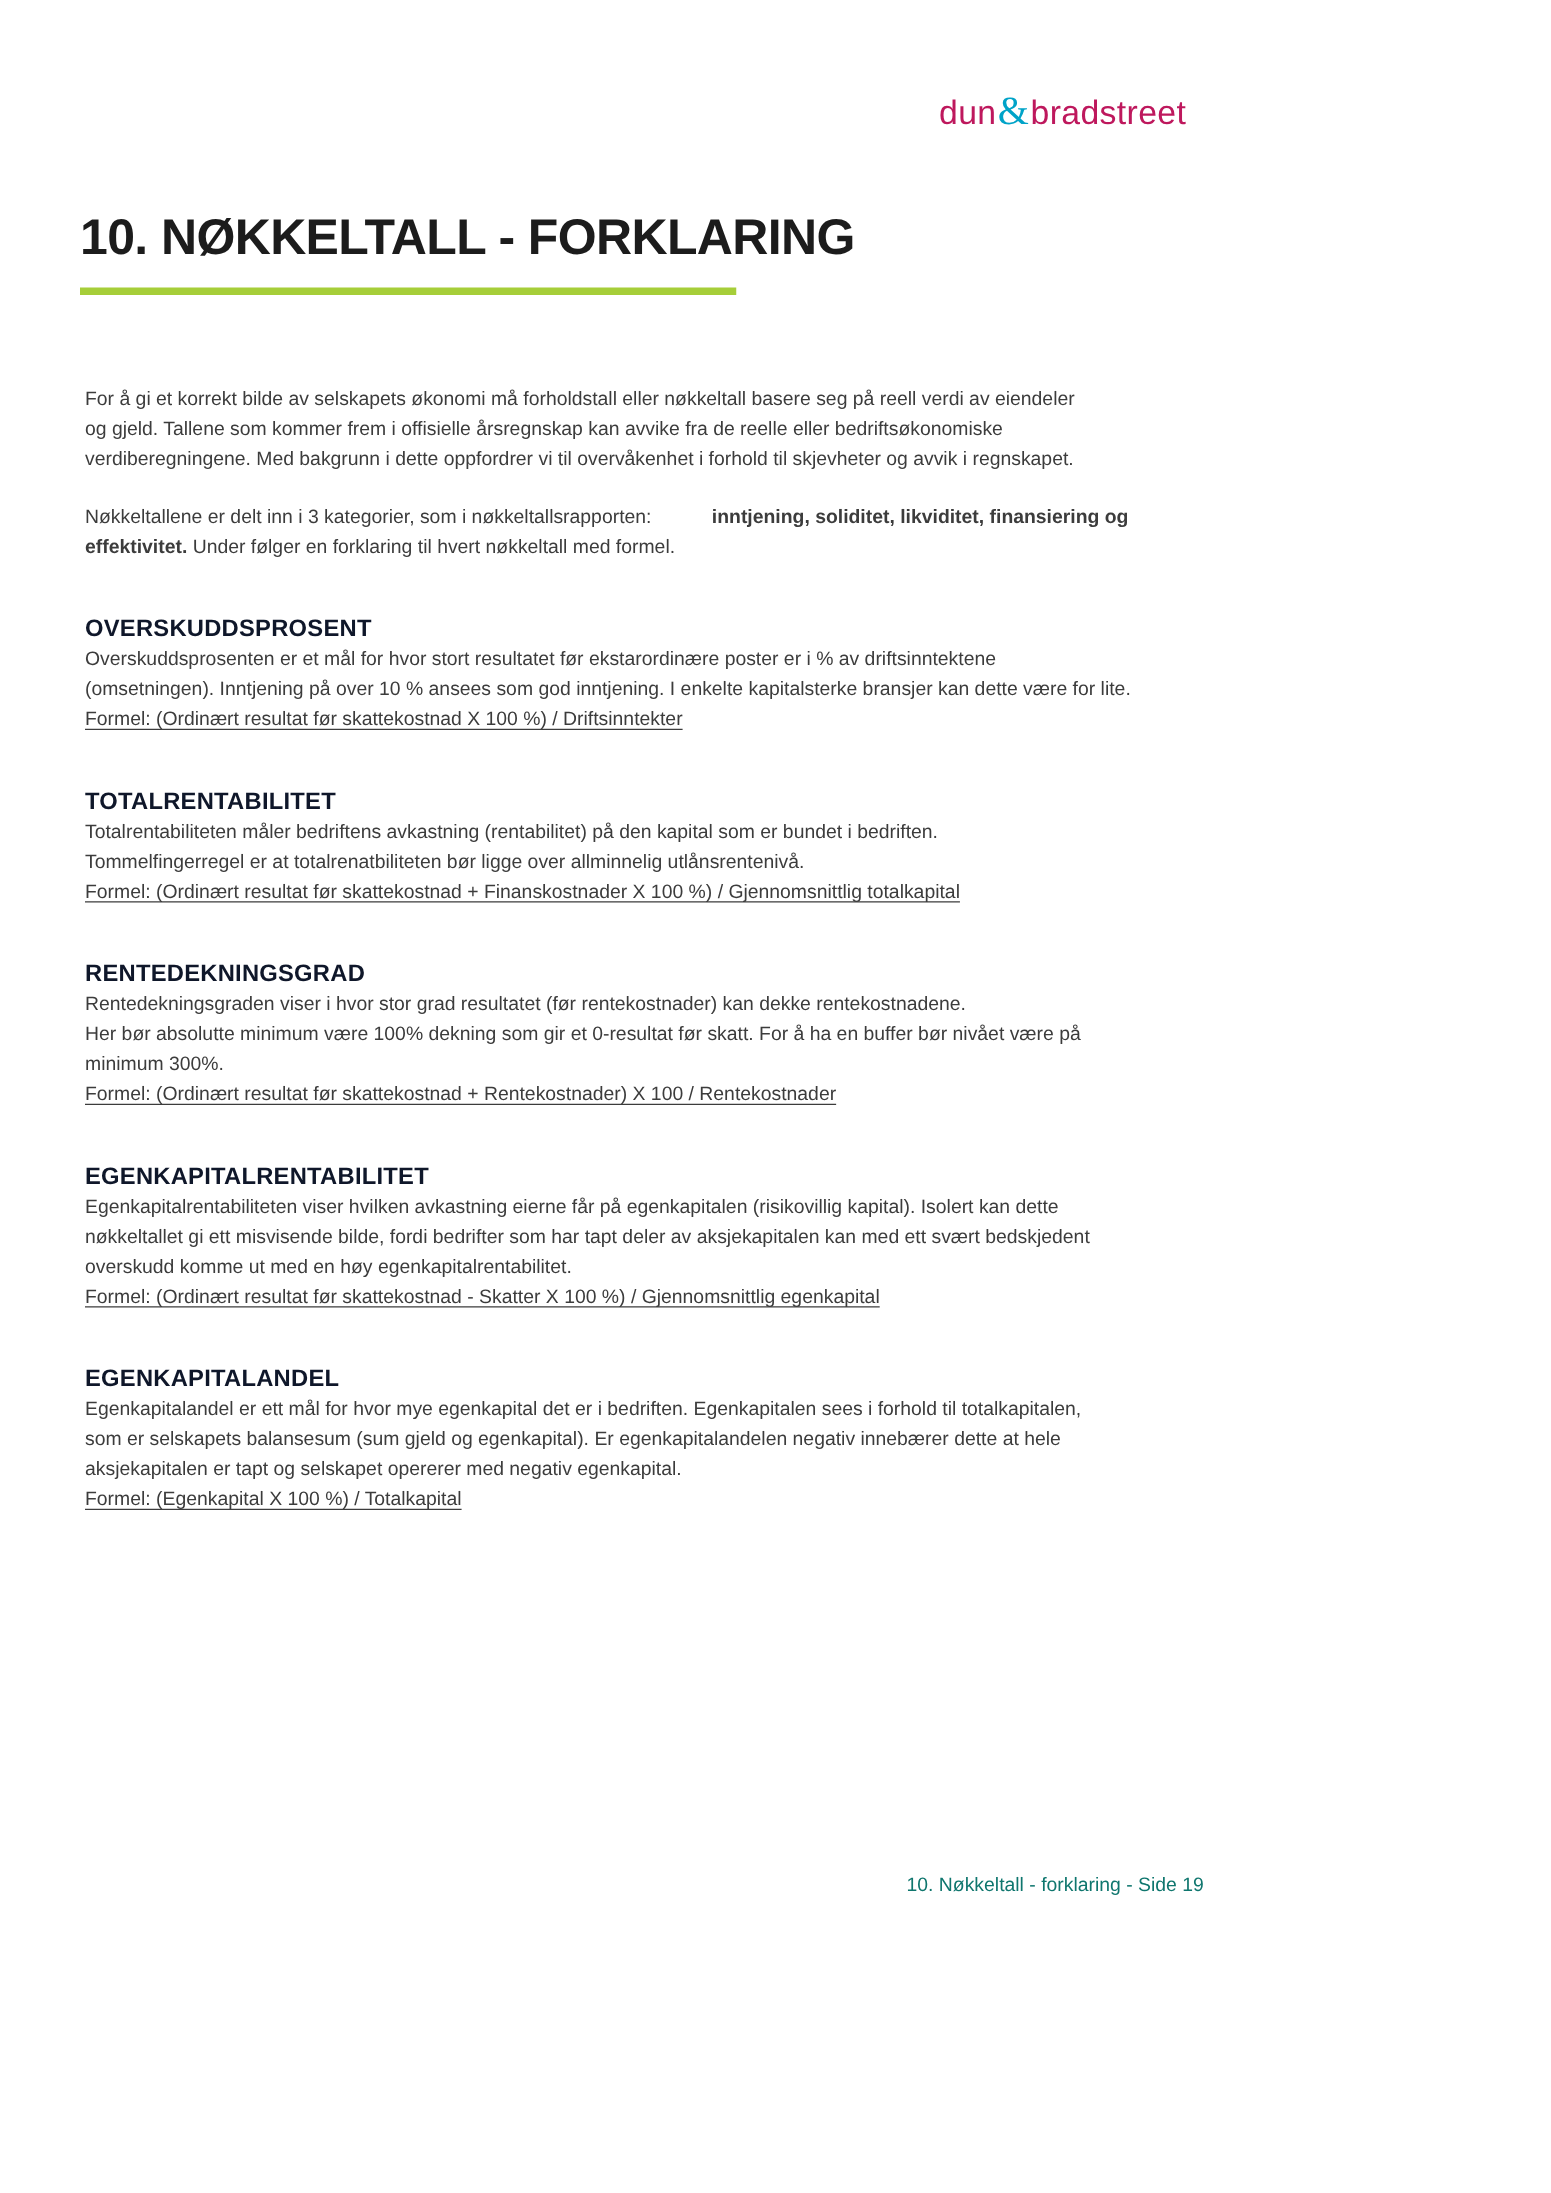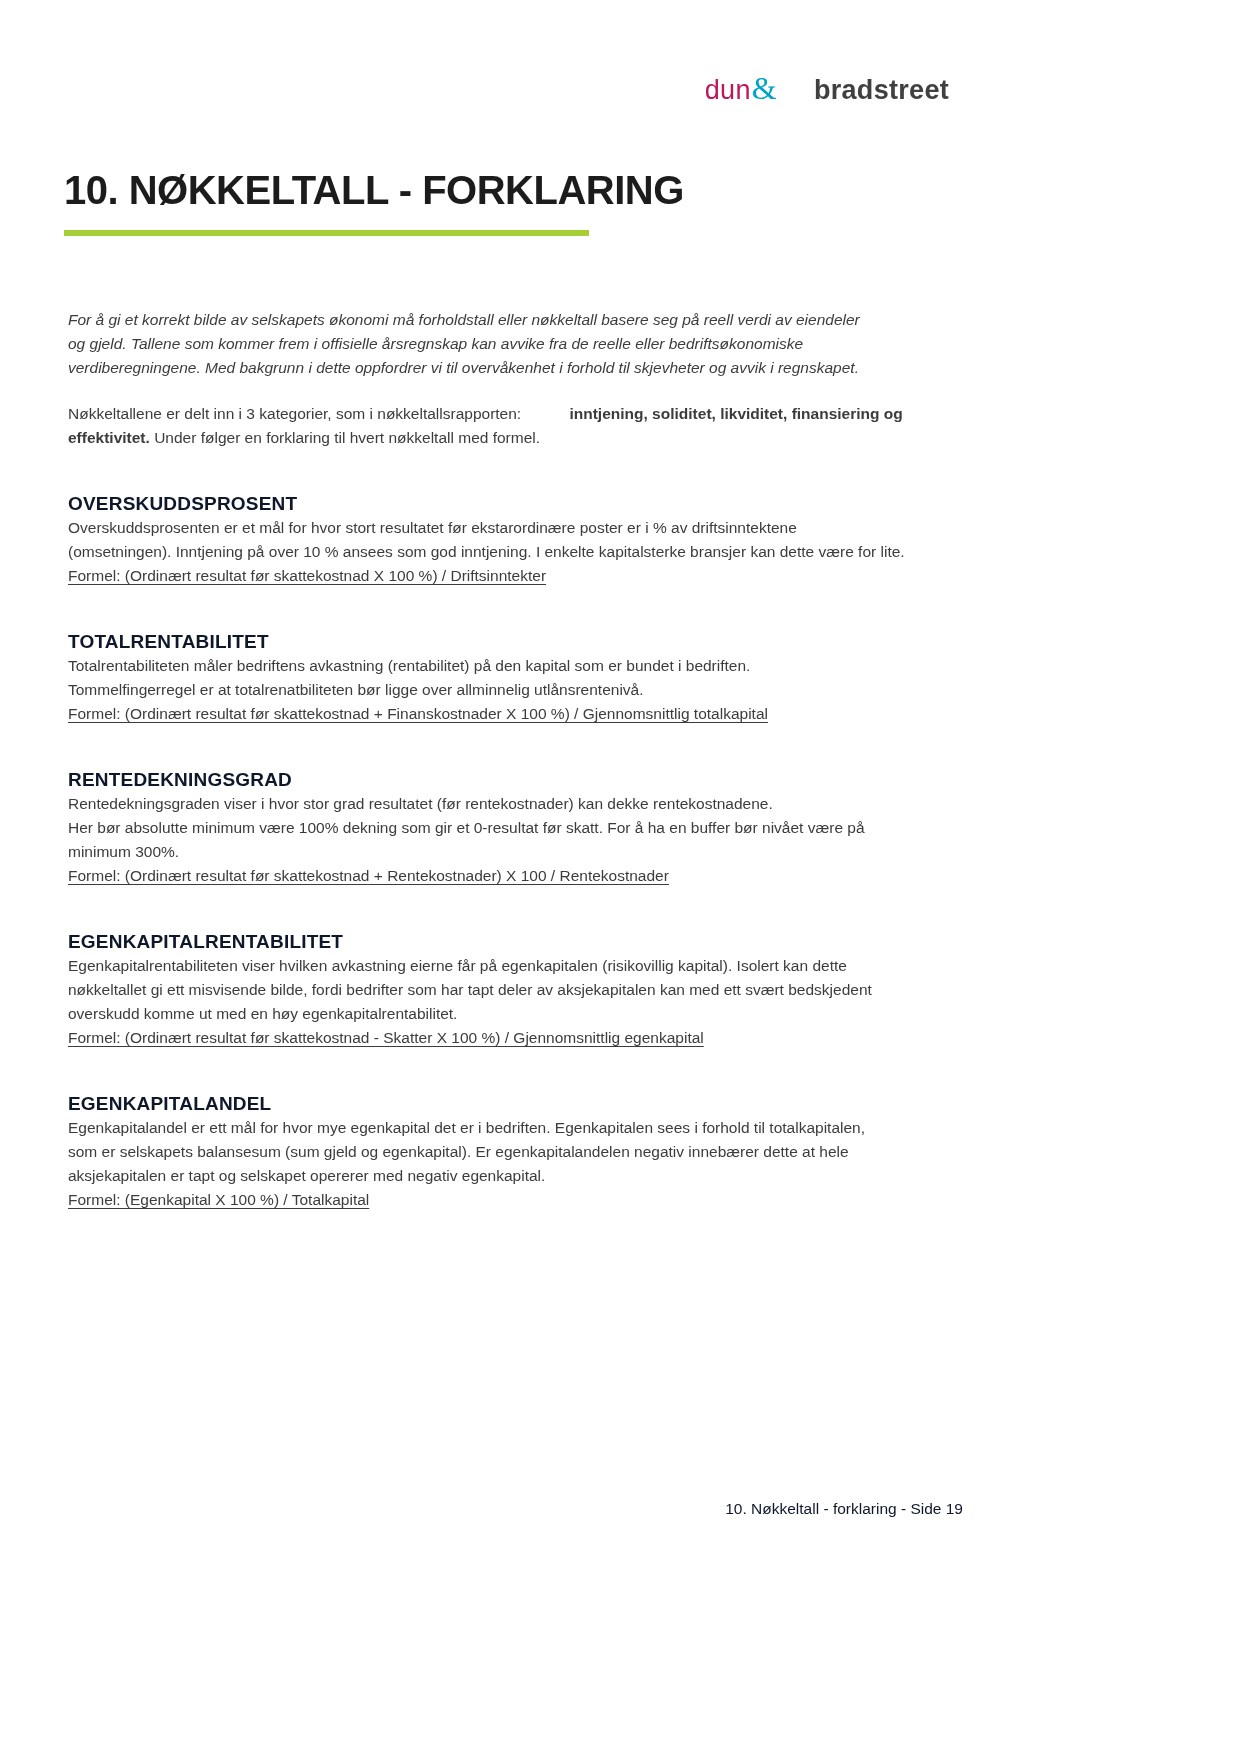--- a/index.html
+++ b/index.html
@@ -23,21 +23,21 @@
     white-space: nowrap;
   }
   .logo .dun { color: #be185d; font-weight: 400; }
   .logo .amp {
     color: #00a3c8;
     font-family: "Liberation Serif", serif;
     font-size: 32px;
     font-weight: 400;
     padding: 0 1px;
   }
-  .logo .bradstreet { color: #404040; font-weight: 700; margin-left: 36px; }
+  .logo .bradstreet { color: #be185d; font-weight: 400; }
 
   
   .content {
     margin-left: 68px;
     width: 895px;
     padding-top: 168px;
   }
   .page-title {
     font-size: 40px;
     line-height: 44px;
@@ -52,21 +52,20 @@
     width: 525px;
     height: 6px;
     background: #a6ce39;
   }
 
   .intro-p1 {
     margin-top: 72px;
     font-size: 15.5px;
     line-height: 24px;
     white-space: pre-line;
-    font-style: italic;
   }
   .intro-p2 {
     margin-top: 22px;
     font-size: 15.5px;
     line-height: 24px;
   }
   .intro-p2 .bold { font-weight: bold; padding-left: 44px; }
 
   .section { margin-top: 42px; }
   .section:first-of-type { margin-top: 46px; }
@@ -89,21 +88,21 @@
     text-underline-offset: 3px;
   }
 
   .footer {
     position: absolute;
     top: 1500px;
     left: 68px;
     width: 895px;
     text-align: right;
     font-size: 15.5px;
-    color: #0f172a;
+    color: #0f766e;
   }
 </style>
 </head>
 <body>
 
 <div class="page">
 
   <div class="logo">
     <span class="dun">dun</span><span class="amp">&amp;</span><span class="bradstreet">bradstreet</span>
   </div>

